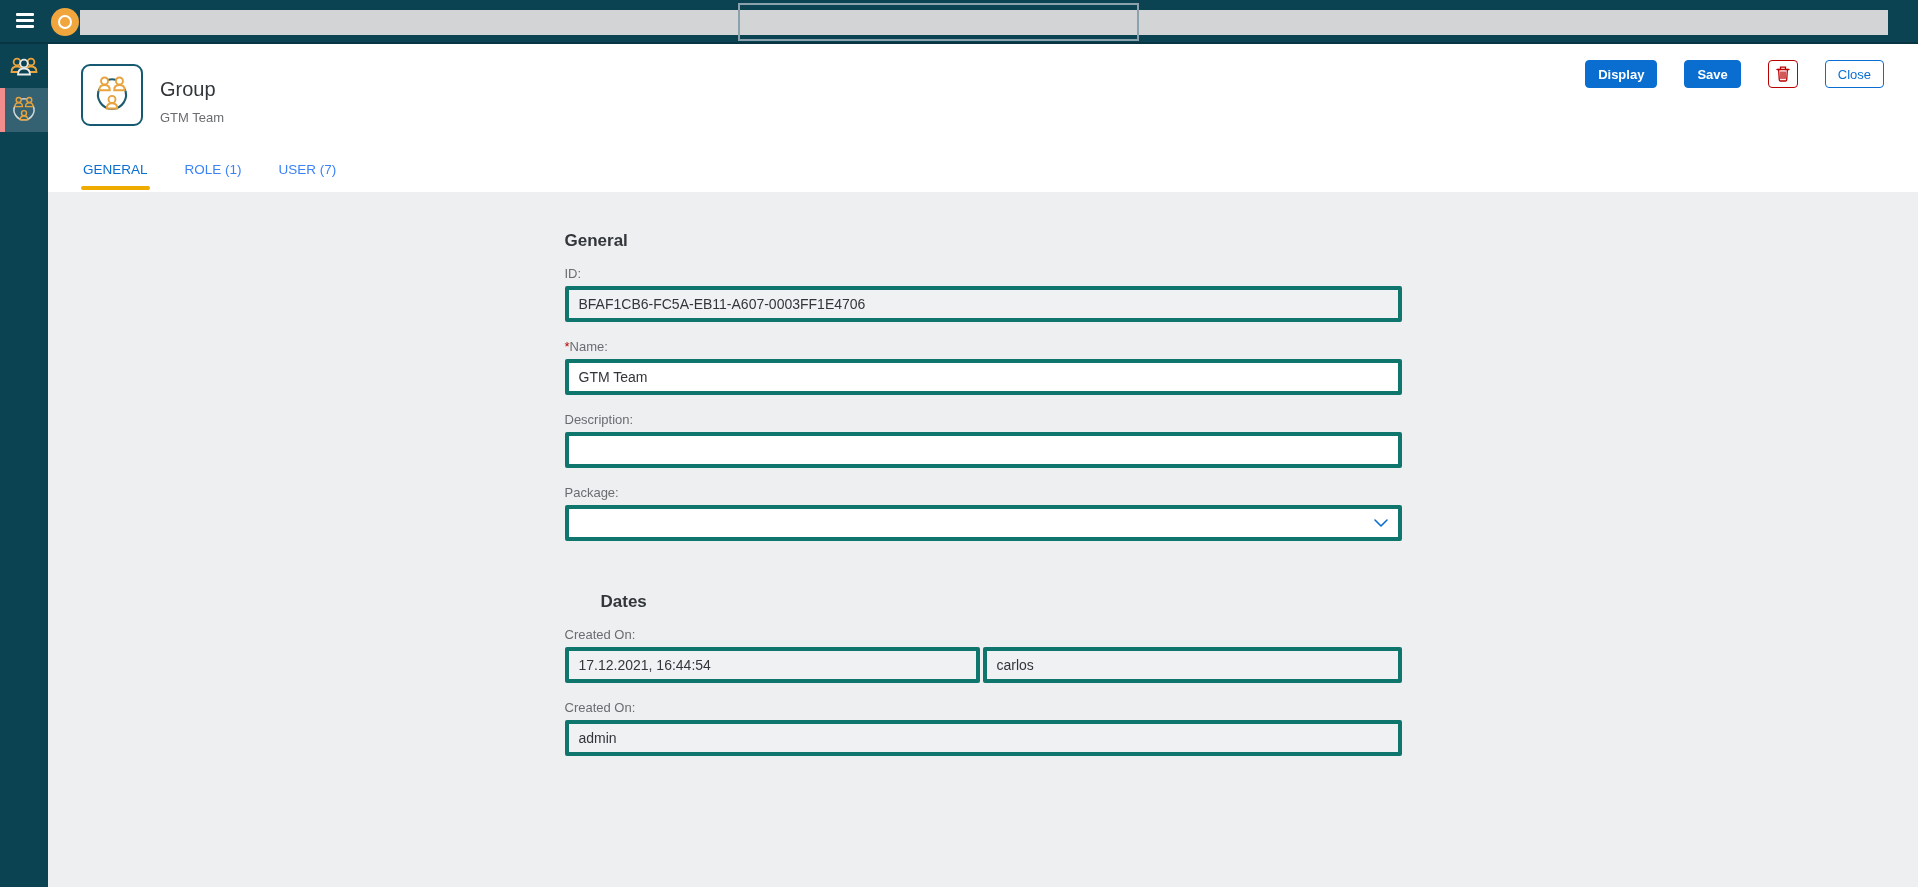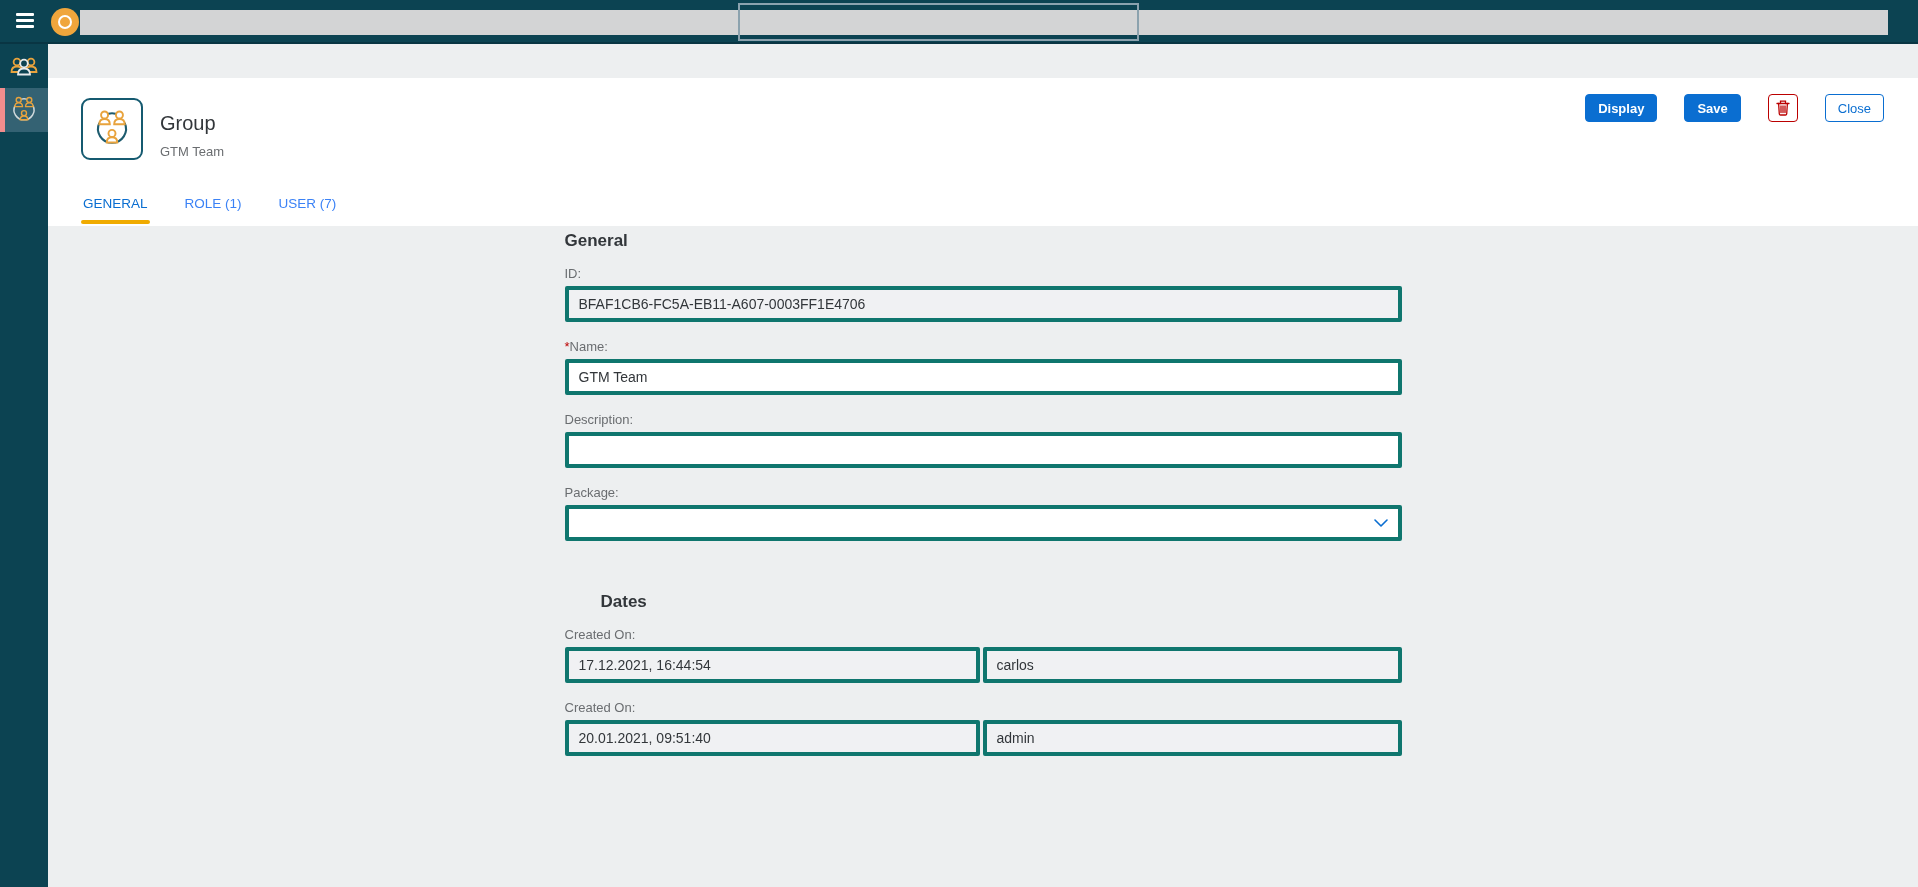--- a/index.html
+++ b/index.html
@@ -23,21 +23,21 @@
 
   
   .sidebar { position:absolute; left:0; top:44px; width:48px; height:843px; background:#0c4352; }
   .side-item { position:relative; height:44px; display:flex; align-items:center;
                justify-content:center; cursor:pointer; }
   .side-item.selected { background:#346273; }
   .side-accent { position:absolute; left:0; top:0; width:5px; height:44px; background:#f28d8d; }
 
   
   .main { position:absolute; left:48px; top:44px; width:1870px; height:843px; background:#edeff0; }
-  .page-header { position:relative; width:100%; height:148px; background:#ffffff;margin-top:34px; }
+  .page-header { position:relative; width:100%; height:148px; background:#ffffff; }
 
   .obj-icon-box { position:absolute; left:33px; top:20px; width:62px; height:62px;
                   border:2px solid #155a70; border-radius:9px; background:#fff;
                   display:flex; align-items:center; justify-content:center; }
   .obj-title { position:absolute; left:112px; top:34px; font-size:20px; color:#32363a; }
   .obj-subtitle { position:absolute; left:112px; top:66px; font-size:13px; color:#6a6d70; }
 
   .actions { position:absolute; right:34px; top:16px; display:flex; gap:27px; }
   .btn { height:28px; min-width:28px; padding:0 12px; border-radius:4px; font-size:13px;
          display:flex; align-items:center; justify-content:center; cursor:pointer;
@@ -209,20 +209,19 @@
         <label>Created On:</label>
         <div class="dates-row">
           <input class="field readonly dt" readonly="" value="17.12.2021, 16:44:54" style="">
           <input class="field readonly usr" readonly="" value="carlos" style="">
         </div>
       </div>
 
       <div class="fg">
         <label>Created On:</label>
         <div class="dates-row">
-          <input class="field readonly dt" readonly="" value="20.01.2021, 09:51:40" style="">
           <input class="field readonly usr" readonly="" value="admin" style="">
         </div>
       </div>
 
     </div>
   </div>
 </div>
 
 </body></html>

